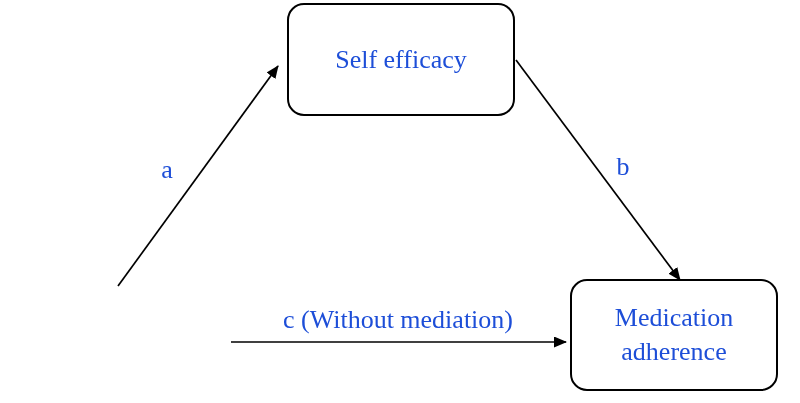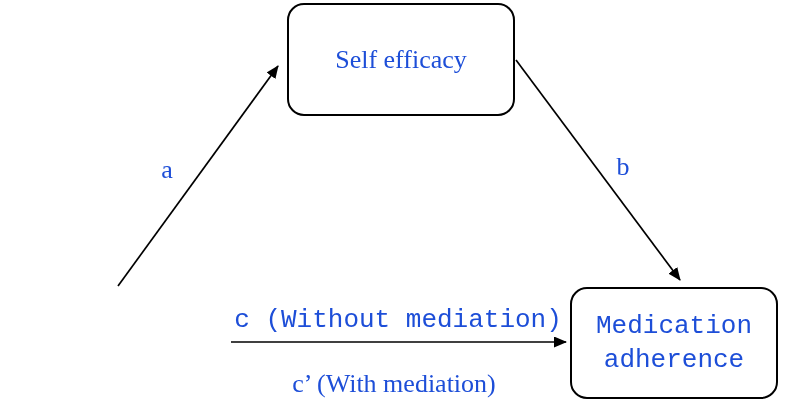--- a/index.html
+++ b/index.html
@@ -35,31 +35,31 @@
     text-align: center;
     font-size: 26px;
     line-height: 34px;
   }
   .node .node-label {
     display: inline-block;
     max-width: 180px;
   }
   .node-mediator  { left: 287px; top: 3px;   width: 228px; height: 113px; }
   .node-predictor { left: 3px;   top: 287px; width: 227px; height: 112px; }
-  .node-outcome   { left: 570px; top: 287px; width: 208px; height: 112px; font-family: Liberation Mono, monospace; }
+  .node-outcome   { left: 570px; top: 279px; width: 208px; height: 112px; }
   .path-label {
     position: absolute;
     font-size: 26px;
     line-height: 26px;
     white-space: nowrap;
     transform: translate(-50%, -50%);
   }
   .label-a  { left: 167px; top: 170px; }
   .label-b  { left: 623px; top: 167px; }
-  .label-c  { left: 398px; top: 320px; font-family: Liberation Mono, monospace; }
+  .label-c  { left: 398px; top: 320px; }
   .label-cp { left: 394px; top: 384px; }
 </style>
 </head>
 <body>
 
 <div class="canvas">
 
   <svg class="arrow-layer" viewBox="0 0 800 403" aria-hidden="true">
     <defs>
       <marker id="arrowhead" markerWidth="13" markerHeight="11" refX="12" refY="5.5" orient="auto" markerUnits="userSpaceOnUse">
@@ -76,15 +76,14 @@
   </div>
 
 
   <div class="node node-outcome">
     <span class="node-label">Medication adherence</span>
   </div>
 
   <div class="path-label label-a">a</div>
   <div class="path-label label-b">b</div>
   <div class="path-label label-c">c (Without mediation)</div>
-  <div class="path-label label-cp">c’ (With mediation)</div>
 
 </div>
 
 </body></html>

